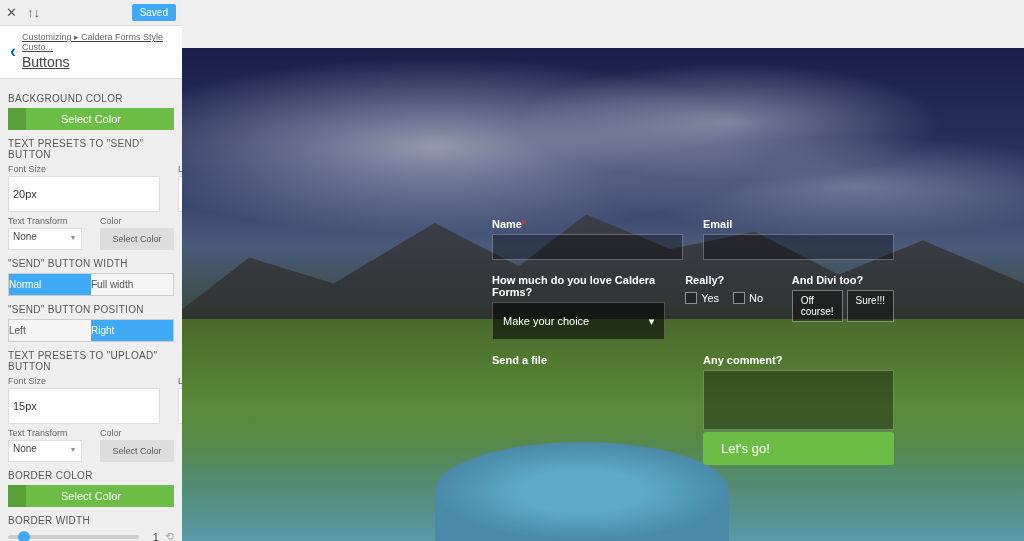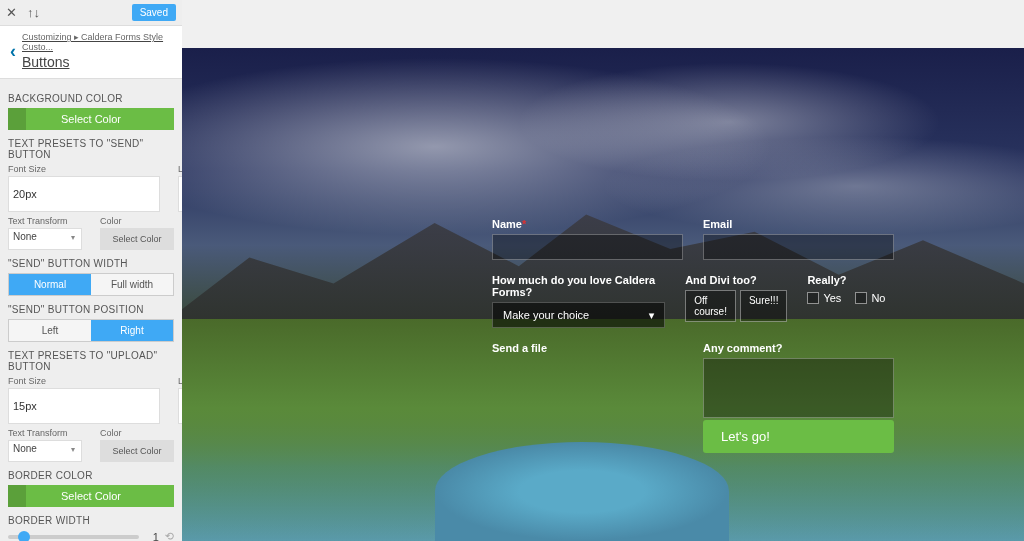--- a/index.html
+++ b/index.html
@@ -26,21 +26,21 @@
 
 .row2 { display: flex; gap: 18px; margin-top: 4px; }
 .field { flex: 1; display: flex; flex-direction: column; }
 .field-label { font-size: 9px; color: #666; margin-bottom: 2px; }
 .field-input { border: 1px solid #ddd; background: #fff; padding: 3px 4px; font-size: 11px; color: #333; height: 36px; }
 .field-select { border: 1px solid #ddd; background: #fff; padding: 2px 4px; font-size: 10px; height: 22px; position: relative; }
 .field-select::after { content: "▾"; position: absolute; right: 6px; top: 4px; color: #888; font-size: 8px; }
 .mini-color-btn { background: #ddd; color: #555; text-align: center; padding: 3px 6px; font-size: 9px; cursor: pointer; height: 22px; display: flex; align-items: center; justify-content: center; }
 
 .toggle-row { display: flex; margin-top: 4px; border: 1px solid #ccc; }
-.toggle-btn { flex: 1; text-align: center; padding: 5px 0; font-size: 10px; cursor: pointer; background: #f5f5f5; color: #555; }
+.toggle-btn { flex: 1; text-align: left; padding: 5px 0; font-size: 10px; cursor: pointer; background: #f5f5f5; color: #555; }
 .toggle-btn.active { background: #3fa9f5; color: #fff; }
 
 .slider-row { display: flex; align-items: center; gap: 6px; margin-top: 2px; }
 .slider-track { flex: 1; height: 4px; background: #ccc; border-radius: 2px; position: relative; }
 .slider-thumb { width: 12px; height: 12px; background: #3fa9f5; border-radius: 50%; position: absolute; top: -4px; }
 .slider-val { font-size: 11px; color: #444; width: 14px; text-align: right; }
 .slider-reset { font-size: 11px; color: #aaa; cursor: pointer; }
 
 
 .preview { flex: 1; position: relative; overflow: hidden; margin-top: 48px; }
@@ -50,21 +50,21 @@
 .valley { position:absolute; left:0; right:0; bottom:0; height:45%; background: linear-gradient(180deg, #4a6a2a 0%, #5a8a3a 40%, transparent 100%); }
 .lake { position:absolute; left:30%; bottom:0; width:35%; height:20%; background: radial-gradient(ellipse at center, #5aaac8 30%, #4a8aa8 70%); border-radius: 50% 50% 0 0; }
 
 .form-overlay { position: absolute; top: 170px; left: 310px; right: 130px; color: #fff; font-size: 11px; }
 .form-row { display: flex; gap: 20px; margin-bottom: 14px; }
 .form-col { flex: 1; display: flex; flex-direction: column; }
 .form-col-half { flex: 0.5; }
 .form-label { font-size: 11px; color: #fff; margin-bottom: 4px; font-weight: bold; }
 .req { color: #e03030; }
 .form-input { background: rgba(0,0,0,0.35); border: 1px solid rgba(255,255,255,0.3); height: 26px; color: #fff; padding: 0 6px; font-size: 11px; }
-.form-select { background: rgba(0,0,0,0.55); border: 1px solid rgba(255,255,255,0.25); height: 26px; color: #fff; padding: 0 10px; font-size: 11px; display:flex; align-items:center; justify-content:space-between; }
+.form-select { background: rgba(0,0,0,0.55); border: 1px solid rgba(255,255,255,0.25); height: 38px; color: #fff; padding: 0 10px; font-size: 11px; display:flex; align-items:center; justify-content:space-between; }
 .form-textarea { background: rgba(0,0,0,0.35); border: 1px solid rgba(255,255,255,0.3); height: 60px; color: #fff; padding: 4px 6px; font-size: 11px; resize: none; }
 .checkbox-row { display: flex; gap: 14px; align-items: center; margin-top: 2px; }
 .checkbox { display: flex; align-items: center; gap: 4px; font-size: 11px; }
 .checkbox-box { width: 12px; height: 12px; border: 1px solid rgba(255,255,255,0.5); background: rgba(0,0,0,0.3); }
 .pill-row { display: flex; gap: 4px; }
 .pill { border: 1px solid rgba(255,255,255,0.4); background: rgba(0,0,0,0.35); padding: 4px 8px; font-size: 10px; cursor: pointer; }
 .upload-btn { background: #6bbd45; color: #fff; text-align: center; padding: 6px 0; font-size: 11px; cursor: pointer; border-radius: 2px; }
 .submit-btn { background: #6bbd45; color: #fff; padding: 9px 18px; font-size: 13px; cursor: pointer; border-radius: 3px; float: right; margin-top: 2px; }
 </style>
 </head>
@@ -190,39 +190,39 @@
 
     <div class="form-row">
       <div class="form-col">
         <span class="form-label">How much do you love Caldera Forms?</span>
         <div class="form-select">
           <span>Make your choice</span>
           <span>▾</span>
         </div>
       </div>
       <div class="form-col form-col-half">
-        <span class="form-label">And Divi too?</span>
-        <div class="pill-row">
-          <div class="pill">Off course!</div>
-          <div class="pill">Sure!!!</div>
-        </div>
-      </div>
-      <div class="form-col form-col-half">
         <span class="form-label">Really?</span>
         <div class="checkbox-row">
           <label class="checkbox">
               <span class="checkbox-box"></span>
               <span>Yes</span>
             </label>
           <label class="checkbox">
               <span class="checkbox-box"></span>
               <span>No</span>
             </label>
         </div>
       </div>
+      <div class="form-col form-col-half">
+        <span class="form-label">And Divi too?</span>
+        <div class="pill-row">
+          <div class="pill">Off course!</div>
+          <div class="pill">Sure!!!</div>
+        </div>
+      </div>
     </div>
 
     <div class="form-row">
       <div class="form-col">
         <span class="form-label">Send a file</span>
       </div>
       <div class="form-col">
         <span class="form-label">Any comment?</span>
         <textarea class="form-textarea" style=""></textarea>
         <div style="clear:both"></div>

